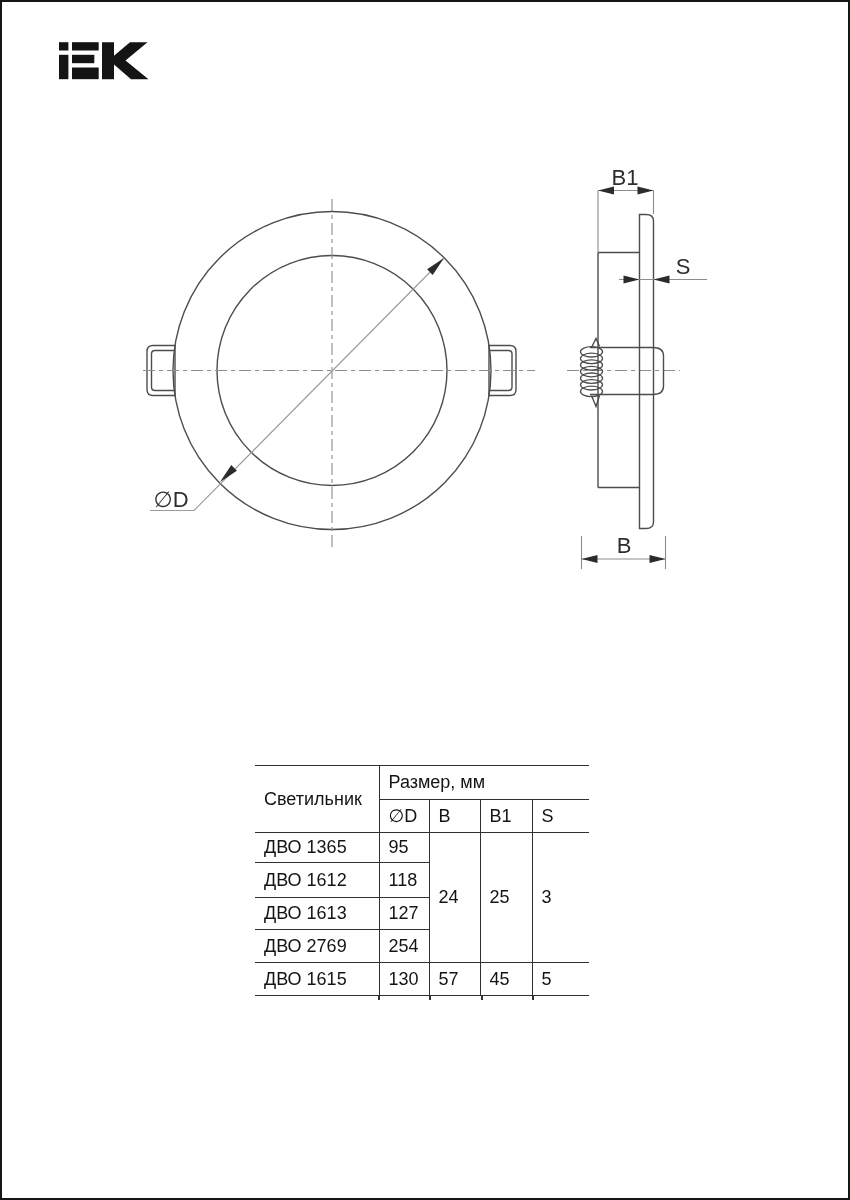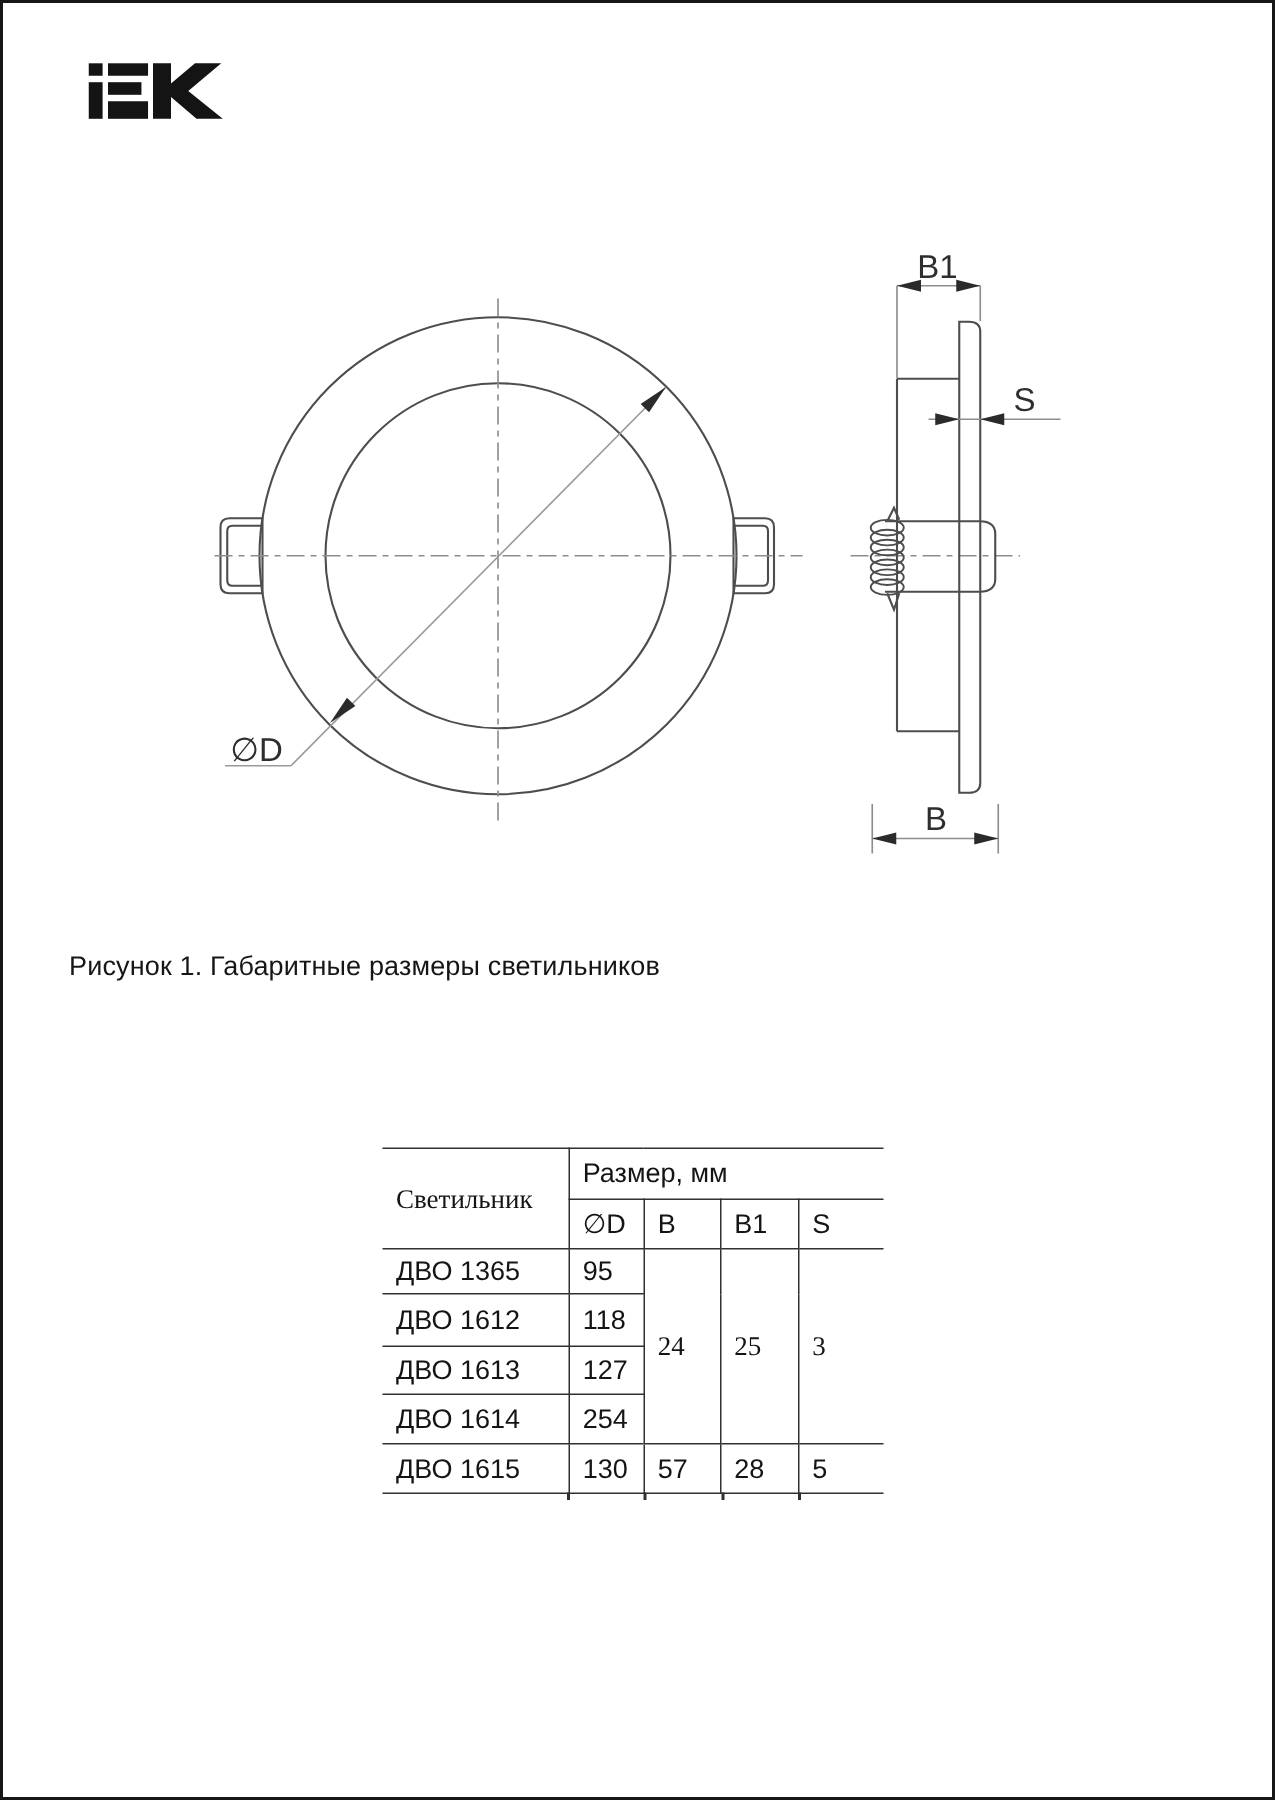--- a/index.html
+++ b/index.html
@@ -28,21 +28,21 @@
     border-collapse:collapse; table-layout:fixed;
     width:334px; font-size:18px; color:#141414;
   }
   table.spec td { padding:0 2px 0 9px; vertical-align:middle; font-weight:normal; }
   .c1{width:124px}.c2{width:50px}.c3{width:51px}.c4{width:52px}.c5{width:57px}
   .hr1{height:34px}.hr2{height:33px}
   .r1{height:30px}.r2{height:35px}.r3{height:32px}.r4{height:33px}.r5{height:33px}
   .bt{border-top:1.5px solid #303030}
   .bb{border-bottom:1.5px solid #303030}
   .br{border-right:1.5px solid #303030}
-  .vtop{vertical-align:top; padding-top:7px;font-family:Liberation Serif, serif;}
+  .vtop{vertical-align:top; padding-top:7px;}
   .stub{position:absolute; width:1.5px; height:5px; background:#303030; top:230px;}
 </style>
 </head>
 <body>
 
 <div class="page">
 
   <svg class="logo" viewBox="0 0 90 38" aria-label="IEK">
     <g fill="#141414">
       <rect x="0" y="0.2" width="9.4" height="8.3"></rect>
@@ -125,21 +125,20 @@
       <polygon points="651.5,277.5 667.5,273.5 667.5,281.5"></polygon>
       <polygon points="579.5,557 595.5,553 595.5,561"></polygon>
       <polygon points="663.5,557 647.5,553 647.5,561"></polygon>
     </g>
 
     <text x="623" y="183" text-anchor="middle">B1</text>
     <text x="681" y="272" text-anchor="middle">S</text>
     <text x="622" y="551" text-anchor="middle">B</text>
   </svg>
 
-  <div class="caption">Рисунок 1. Габаритные размеры светильников</div>
 
   <div class="table-wrap">
     <table class="spec">
       <colgroup>
         <col class="c1">
           <col class="c2">
           <col class="c3">
           <col class="c4">
           <col class="c5">
       </colgroup>
@@ -163,28 +162,28 @@
         </tr>
         <tr class="r2">
           <td class="br bb">ДВО 1612</td>
           <td class="br bb">118</td>
         </tr>
         <tr class="r3">
           <td class="br bb">ДВО 1613</td>
           <td class="br bb">127</td>
         </tr>
         <tr class="r4">
-          <td class="br bb">ДВО 1614</td>
+          <td class="br bb">ДВО 2769</td>
           <td class="br bb">254</td>
         </tr>
         <tr class="r5">
           <td class="br bb">ДВО 1615</td>
           <td class="br bb">130</td>
           <td class="br bb">57</td>
-          <td class="br bb">28</td>
+          <td class="br bb">45</td>
           <td class="bb">5</td>
         </tr>
       </tbody>
     </table>
 
     <div class="stub" style="left:123px"></div>
     <div class="stub" style="left:174px"></div>
     <div class="stub" style="left:226px"></div>
     <div class="stub" style="left:277px"></div>
   </div>

